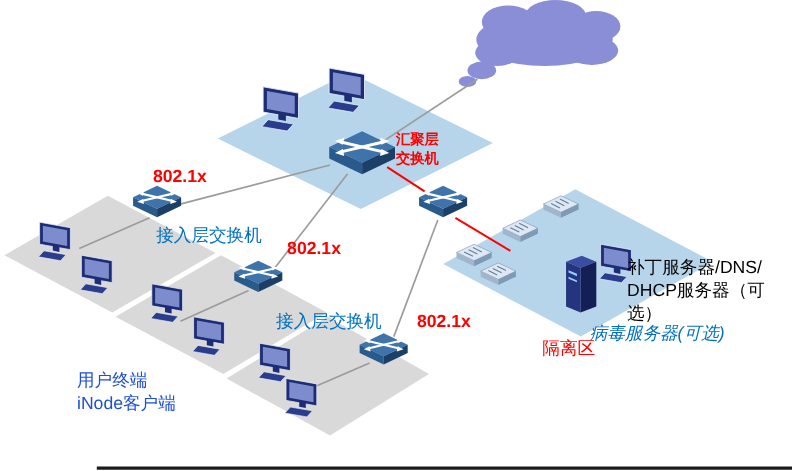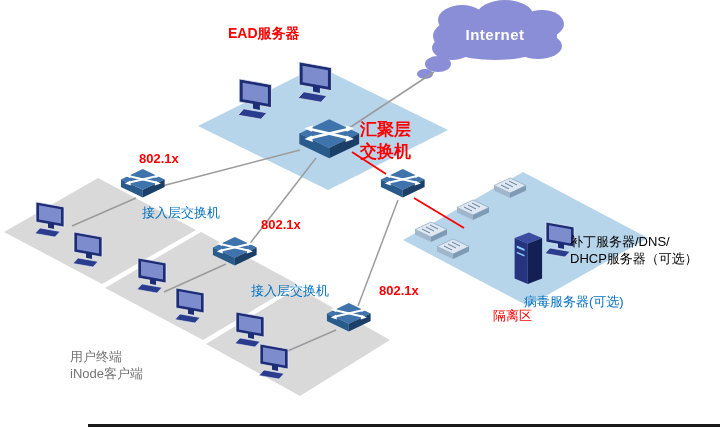--- a/index.html
+++ b/index.html
@@ -2,27 +2,27 @@
 <html><head>
 <meta charset="utf-8">
 <style>
   * { margin:0; padding:0; box-sizing:border-box; }
   html,body { background:#fff; font-family:"Liberation Sans", sans-serif; }
   .canvas {
     position:relative; width:720px; height:428px; background:#ffffff; overflow:hidden;
   }
   .canvas svg { position:absolute; left:0; top:0; }
   .label {
-    position:absolute; white-space:pre-line; line-height:1.3; font-size:13px;
+    position:absolute; white-space:pre-line; line-height:1.3; font-size:16px;
   }
   .label.bold { font-weight:bold; }
   .label.center { text-align:center; }
   .lbl-internet { font-size:15px; letter-spacing:.5px; }
   .lbl-ead { font-size:14px; }
-  .lbl-agg { font-size:17px; }
+  .lbl-agg { font-size:13px; }
 </style>
 </head>
 <body>
 
 <div class="canvas">
 
   <svg width="720" height="428" viewBox="0 0 720 428">
     <defs>
 
       <g id="pc">
@@ -121,40 +121,38 @@
     <use href="#hub" transform="translate(493,177)"></use>
     <use href="#hub" transform="translate(456,199)"></use>
     <use href="#hub" transform="translate(414,221)"></use>
     <use href="#hub" transform="translate(436,238)"></use>
     <use href="#pc" transform="translate(538,216)"></use>
     <use href="#server" transform="translate(508,228) scale(1.1)"></use>
 
     <line x1="88" y1="425.5" x2="720" y2="425.5" stroke-width="3" stroke="#1a1a1a"></line>
   </svg>
 
-  <div class="label bold lbl-ead" style="left: 228px; top: 24px; color: rgb(255, 0, 0);">EAD服务器</div>
 
-  <div class="label bold center lbl-internet" style="left: 449px; top: 25px; width: 92px; color: rgb(255, 255, 255);">Internet</div>
 
   <div class="label bold lbl-agg" style="left: 360px; top: 119px; color: rgb(255, 0, 0);">汇聚层
 交换机</div>
 
   <div class="label bold" style="left: 139px; top: 151px; color: rgb(255, 0, 0);">802.1x</div>
 
   <div class="label bold" style="left: 261px; top: 217px; color: rgb(255, 0, 0);">802.1x</div>
 
   <div class="label bold" style="left: 379px; top: 283px; color: rgb(255, 0, 0);">802.1x</div>
 
   <div class="label" style="left: 142px; top: 205px; color: rgb(0, 112, 192);">接入层交换机</div>
 
   <div class="label" style="left: 251px; top: 283px; color: rgb(0, 112, 192);">接入层交换机</div>
 
-  <div class="label" style="left: 70px; top: 349px; color: #737373;">用户终端
+  <div class="label" style="left: 70px; top: 337px; color: #1d4ed8;">用户终端
 iNode客户端</div>
 
   <div class="label" style="left: 570px; top: 234px; width: 150px; color: #000000;">补丁服务器/DNS/
 DHCP服务器（可选）</div>
 
-  <div class="label" style="left: 524px; top: 294px; color: rgb(0, 112, 192);">病毒服务器(可选)</div>
+  <div class="label" style="left: 536px; top: 294px; color: rgb(0, 112, 192); font-style: italic;">病毒服务器(可选)</div>
 
   <div class="label" style="left: 493px; top: 308px; color: rgb(255, 0, 0);">隔离区</div>
 
 </div>
 
 </body></html>

